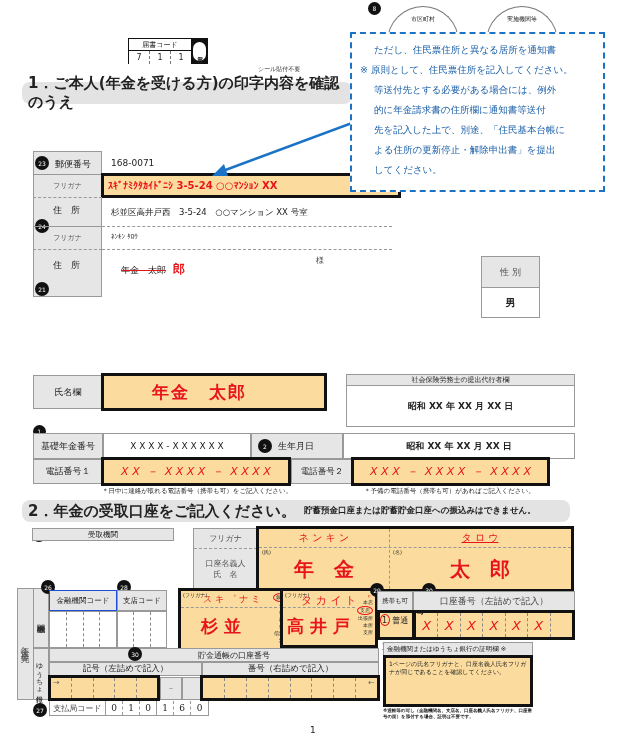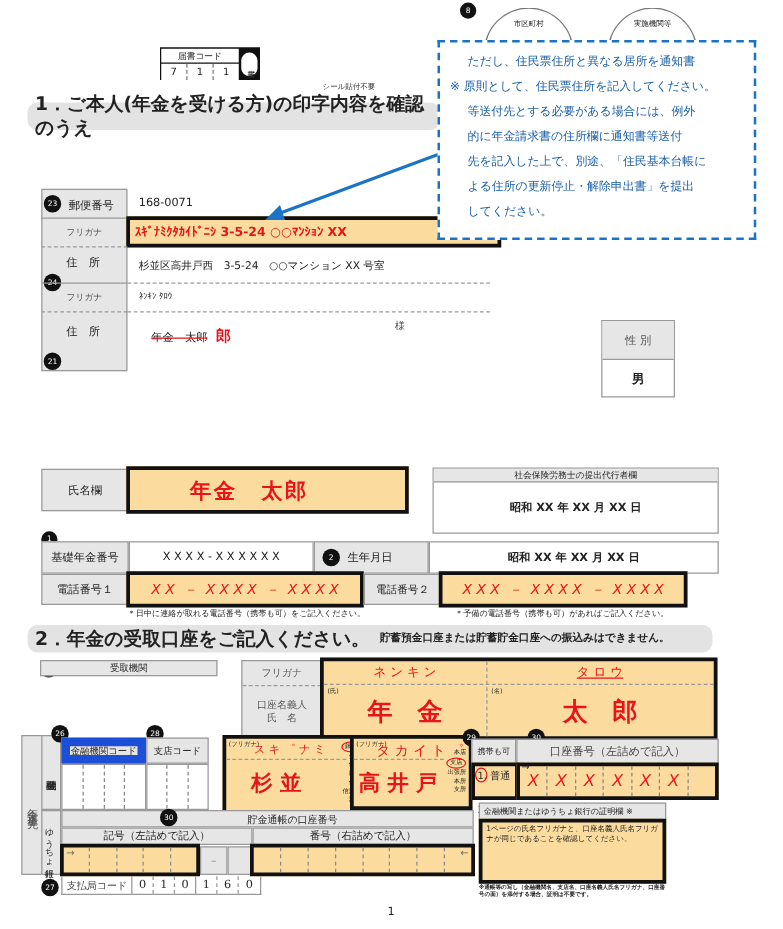--- a/index.html
+++ b/index.html
@@ -159,21 +159,21 @@
 </div>
 <div class="abs gray" style="left:33px;top:588px;width:16px;height:60px;border:1px solid #999;">
   <div class="center vtext" style="height:100%;font-size:8px;letter-spacing:0;">金融機関</div>
 </div>
 <div class="abs gray" style="left:33px;top:648px;width:16px;height:52px;border:1px solid #999;">
   <div class="center vtext" style="height:100%;font-size:7px;letter-spacing:0;">ゆうちょ銀行</div>
 </div>
 
 <div class="circ" style="left:41px;top:580px;">26</div>
 <div class="circ" style="left:117px;top:580px;">28</div>
-<div class="abs gray" style="left:49px;top:590px;width:68px;height:21px;border:7px solid #1d4ed8;font-size:7.5px;display:flex;align-items:center;justify-content:center;">金融機関コード</div>
+<div class="abs gray" style="left:49px;top:590px;width:68px;height:21px;border:1px solid #1d4ed8;font-size:7.5px;display:flex;align-items:center;justify-content:center;">金融機関コード</div>
 <div class="abs gray" style="left:117px;top:590px;width:50px;height:21px;border:1px solid #999;font-size:7.5px;display:flex;align-items:center;justify-content:center;">支店コード</div>
 <div class="abs" style="left:49px;top:611px;width:68px;height:37px;border:1px solid #999;display:flex;">
   <div class="dashv" style="flex:1;"></div>
     <div class="dashv" style="flex:1;"></div>
     <div class="dashv" style="flex:1;"></div>
     <div style="flex:1;"></div>
 </div>
 <div class="abs" style="left:117px;top:611px;width:50px;height:37px;border:1px solid #999;display:flex;">
   <div class="dashv" style="flex:1;"></div>
     <div class="dashv" style="flex:1;"></div>

